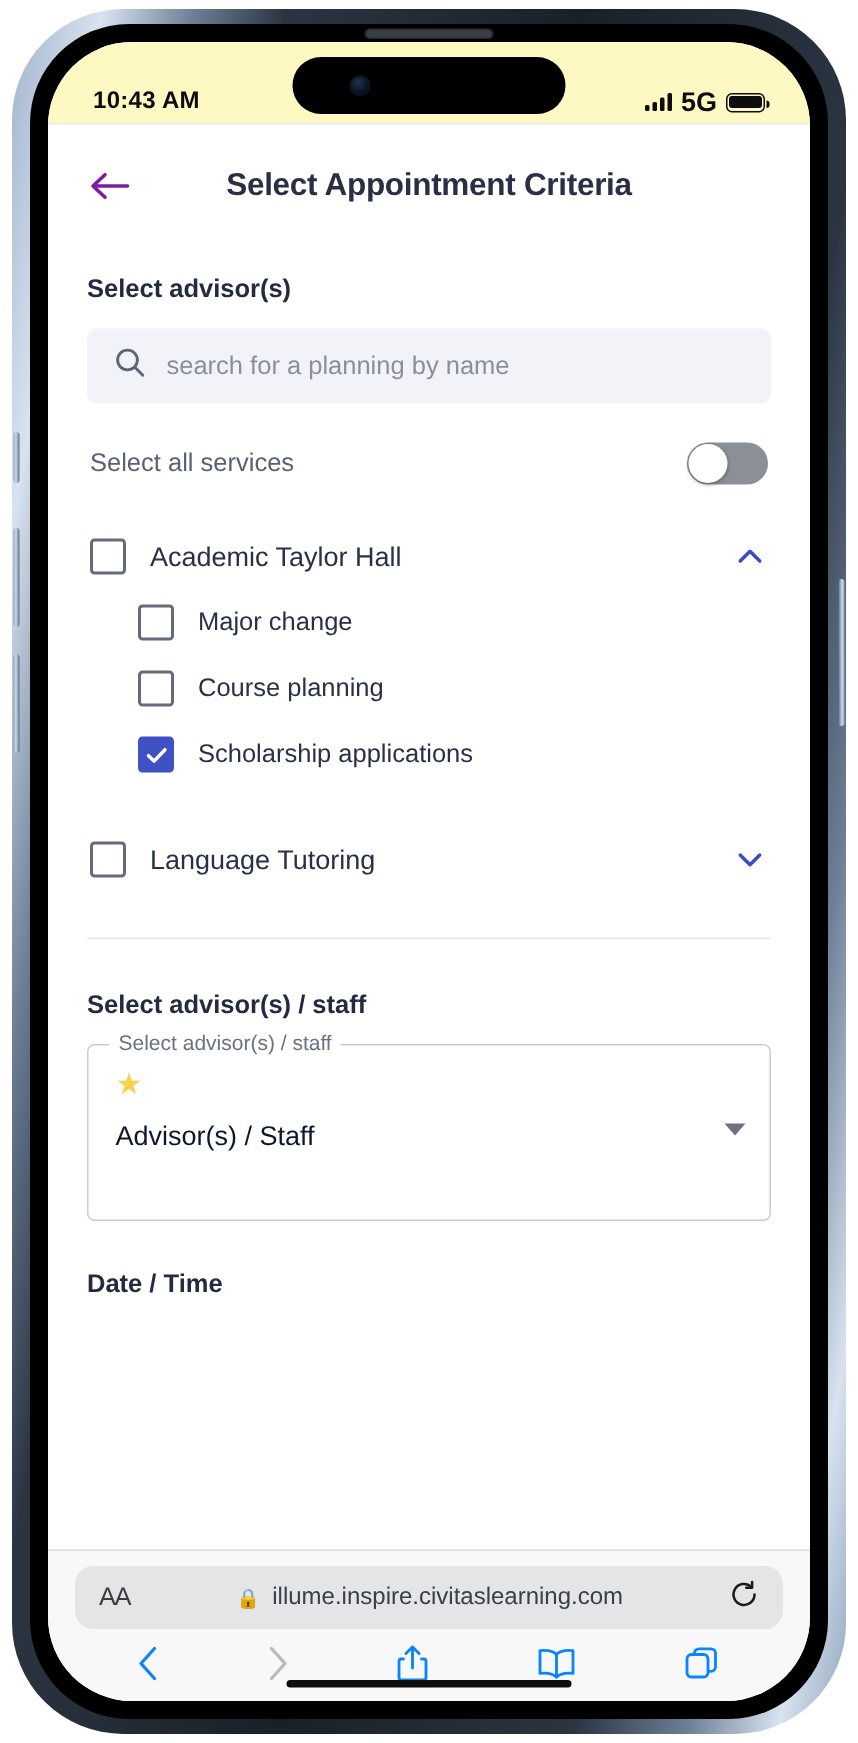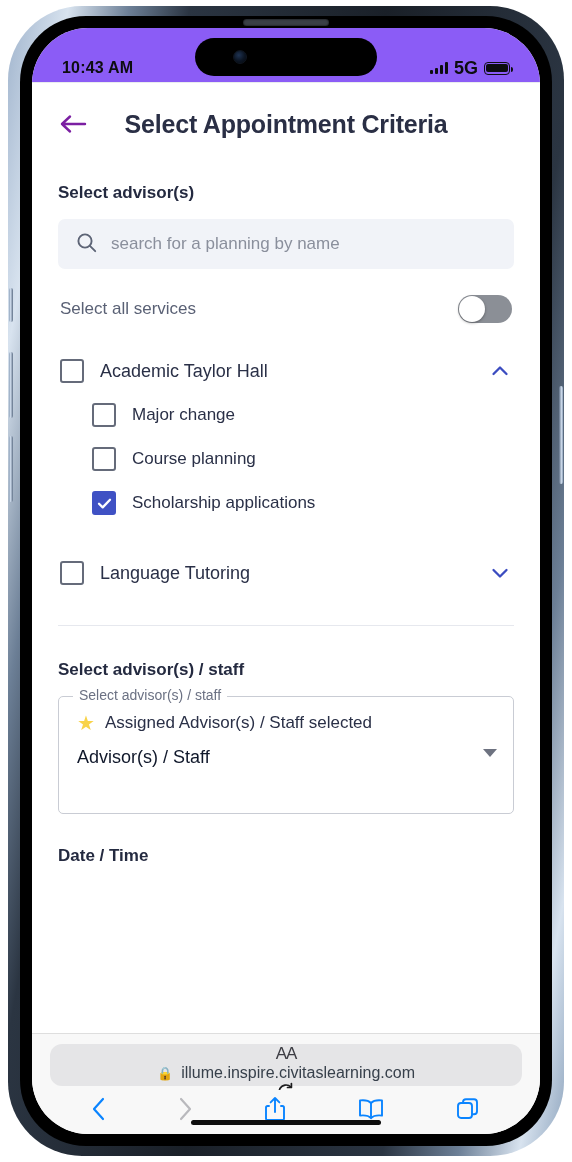--- a/index.html
+++ b/index.html
@@ -74,21 +74,21 @@
     border: 1px solid #10161f;
   }
 
   
   .status-bar {
     position: absolute; left: 0; top: 0;
     width: 100%; height: 54px;
     display: flex; align-items: center; justify-content: space-between;
     padding: 26px 30px 0 30px;
     z-index: 4;
-    background: #8b5cf6;
+    background: #fef9c3;
   }
   .status-time {
     font-size: 16px; font-weight: bold; color: #0d0d10;
     letter-spacing: .2px;
   }
   .status-right { display: flex; align-items: center; gap: 6px; }
   .sig-bars { display: flex; align-items: flex-end; gap: 2px; height: 12px; }
   .sig-bars i { width: 3px; background: #0d0d10; border-radius: 1px; display: block; }
   .sig-bars i:nth-child(1){ height: 4px; }
   .sig-bars i:nth-child(2){ height: 6.5px; }
@@ -119,21 +119,21 @@
     padding: 26px 26px 10px 26px;
     position: relative;
   }
   .back-arrow {
     width: 30px; height: 30px;
     display: flex; align-items: center; justify-content: center;
     flex: 0 0 auto;
   }
   .page-title {
     flex: 1; text-align: center;
-    font-size: 25px; font-weight: bold; color: #2a2f45;
+    font-size: 21px; font-weight: bold; color: #2a2f45;
     letter-spacing: -.2px;
     margin-right: 30px;
   }
 
   .section { padding: 0 26px; }
   .section-title {
     font-size: 17px; font-weight: bold; color: #242a40;
     margin: 34px 0 16px 0;
   }
   .search-box {
@@ -234,21 +234,20 @@
     border-top: 1px solid #dedede;
     padding: 10px 18px 4px 18px;
     z-index: 3;
   }
   .url-pill {
     display: flex; align-items: center;
     height: 42px;
     background: #e5e5e7;
     border-radius: 12px;
     padding: 0 16px;
-    flex-direction: column;
   }
   .aa { font-size: 17px; color: #3c3c43; letter-spacing: -1px; }
   .url-center {
     flex: 1; display: flex; align-items: center; justify-content: center; gap: 8px;
   }
   .lock { font-size: 13px; color: #1c1c1e; }
   .url-text { font-size: 16px; color: #37404b; }
   .reload { font-size: 18px; color: #1c1c1e; }
 
   .safari-toolbar {
@@ -381,21 +380,20 @@
           <div class="divider"></div>
         </div>
 
         <div class="section">
           <div class="section-title">Select advisor(s) / staff</div>
 
           <div class="outlined-field">
             <div class="field-legend">Select advisor(s) / staff</div>
             <div class="field-selected">
               <span class="star">★</span>
-              <span>Assigned Advisor(s) / Staff selected</span>
             </div>
             <div class="field-placeholder">Advisor(s) / Staff</div>
             <div class="field-caret"></div>
           </div>
 
           <div class="datetime-title">Date / Time</div>
         </div>
       </div>
 
       <div class="safari-bar">

